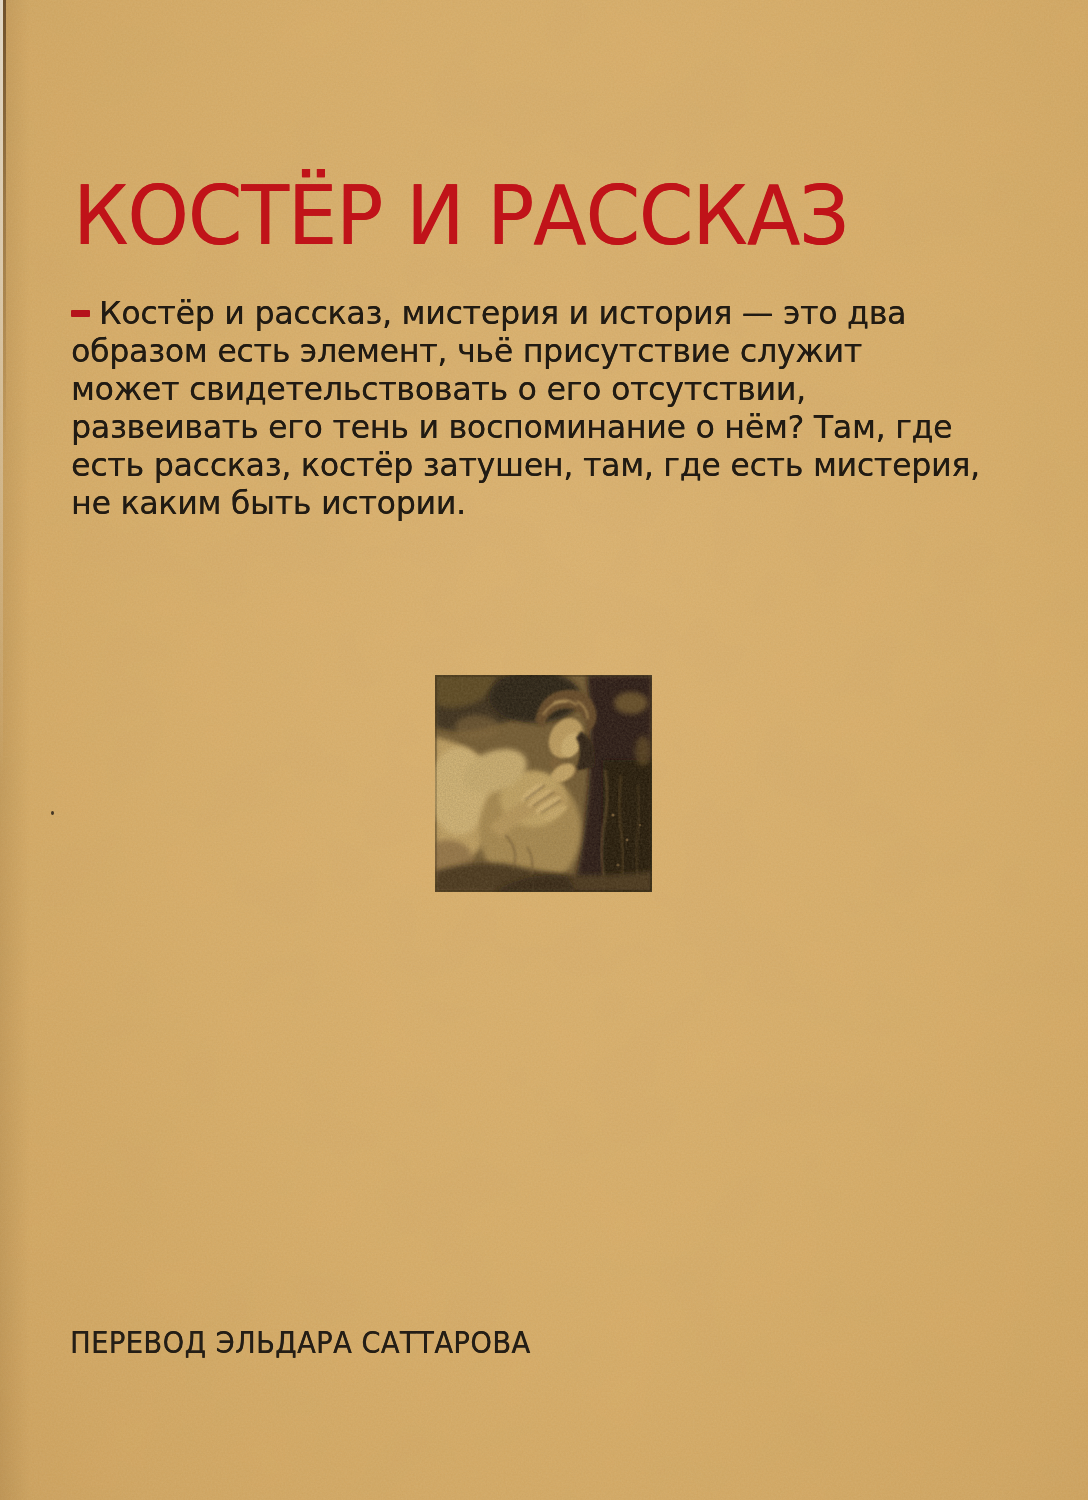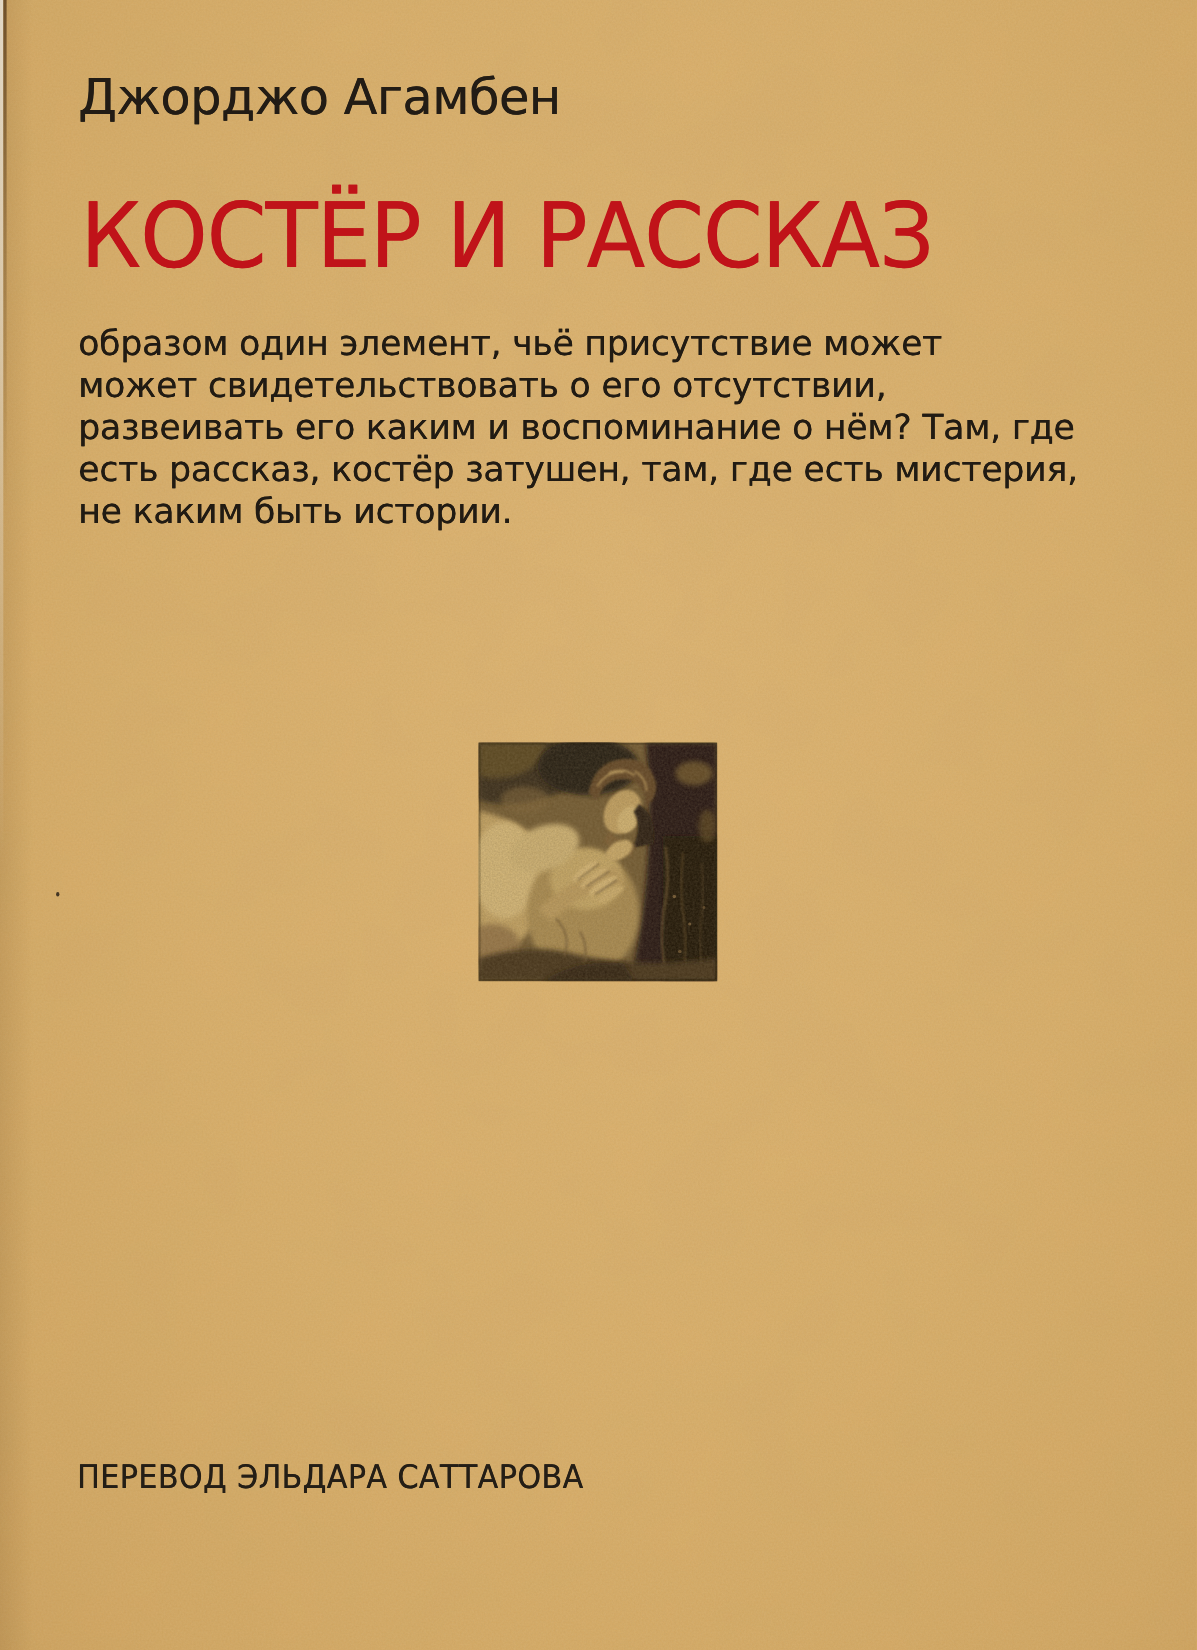--- a/index.html
+++ b/index.html
@@ -86,28 +86,28 @@
     <rect width="1088" height="1500" filter="url(#pg-mottle)"></rect>
     <rect width="1088" height="1500" filter="url(#pg-dark)"></rect>
     <rect width="1088" height="1500" filter="url(#pg-light)"></rect>
   </svg>
 
   <div class="edge-white"></div>
   <div class="edge-dark"></div>
   <div class="spine-shade"></div>
   <div class="speck"></div>
 
-  <div class="author">Джорджо Агамбен</div>
 
   <div class="title">КОСТЁР И РАССКАЗ</div>
 
   <div class="quote">
-    <div class="quote-line">образом один элемент, чьё присутствие может</div>
+    <div class="quote-line"><span class="dash-mark"></span><span>Костёр и рассказ, мистерия и история — это два</span></div>
+    <div class="quote-line">образом есть элемент, чьё присутствие служит</div>
     <div class="quote-line">может свидетельствовать о его отсутствии,</div>
-    <div class="quote-line">развеивать его каким и воспоминание о нём? Там, где</div>
+    <div class="quote-line">развеивать его тень и воспоминание о нём? Там, где</div>
     <div class="quote-line">есть рассказ, костёр затушен, там, где есть мистерия,</div>
     <div class="quote-line">не каким быть истории.</div>
   </div>
 
   <div class="artwork">
     <svg viewBox="0 0 217 217" width="217" height="217" aria-hidden="true">
       <defs>
         <filter id="ab1" x="-20%" y="-20%" width="140%" height="140%">
             <feGaussianBlur stdDeviation="1.2"></feGaussianBlur>
           </filter>

